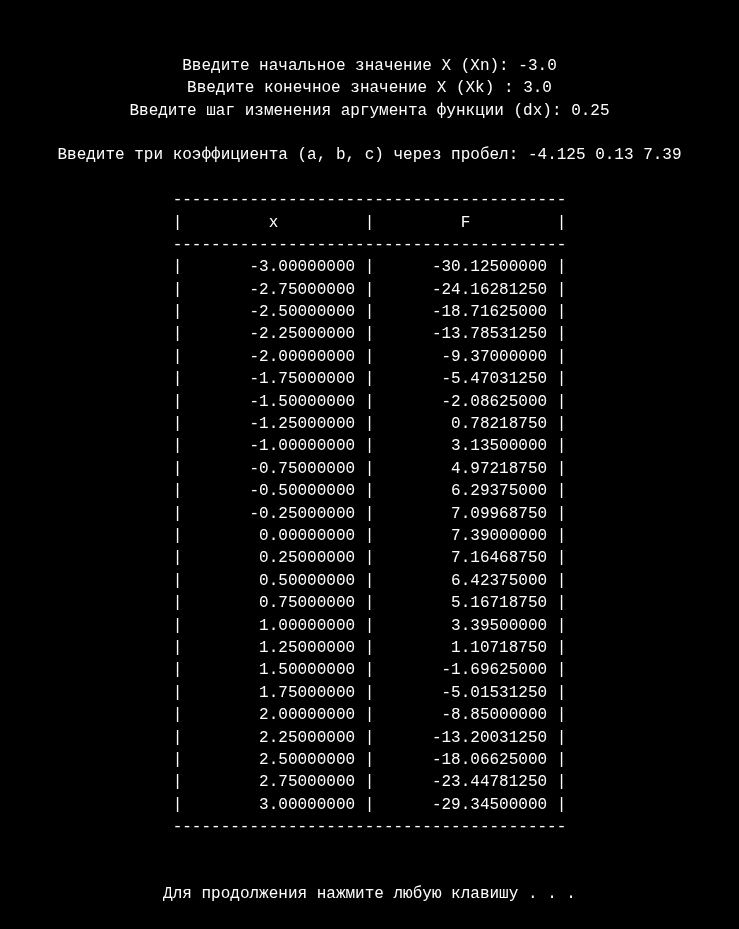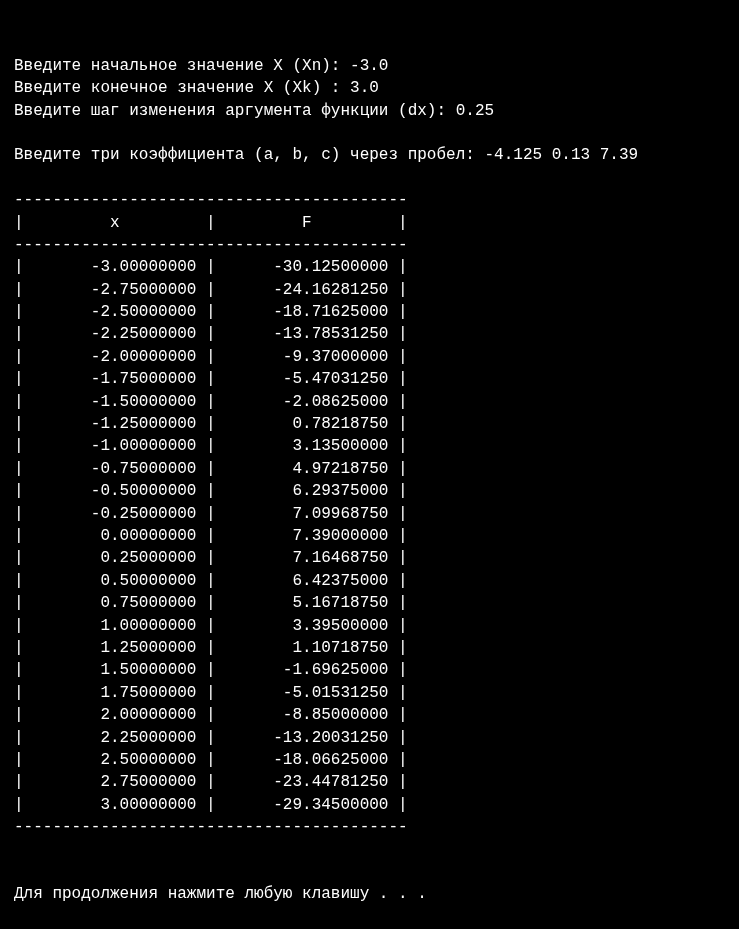--- a/index.html
+++ b/index.html
@@ -14,19 +14,20 @@
       font-size: 16px;
       line-height: 1.4;
       padding: 10px 14px;
       white-space: pre;
       width: 739px;
       height: 929px;
       overflow: hidden;
     }
     .line {
       display: block;
+      text-align: center;
     }
   </style>
 </head>
 <body>
 
 <div><span class="line"><span>Введите начальное значение X (Xn): </span><span>-3.0</span></span><span class="line"><span>Введите конечное значение X (Xk) : </span><span>3.0</span></span><span class="line"><span>Введите шаг изменения аргумента функции (dx): </span><span>0.25</span></span><span class="line"> </span><span class="line"><span>Введите три коэффициента (a, b, c) через пробел: </span><span>-4.125 0.13 7.39</span></span><span class="line"> </span><span class="line">-----------------------------------------</span><span class="line">|         x         |         F         |</span><span class="line">-----------------------------------------</span><div id="table-rows"><span class="line">|       -3.00000000 |      -30.12500000 |</span><span class="line">|       -2.75000000 |      -24.16281250 |</span><span class="line">|       -2.50000000 |      -18.71625000 |</span><span class="line">|       -2.25000000 |      -13.78531250 |</span><span class="line">|       -2.00000000 |       -9.37000000 |</span><span class="line">|       -1.75000000 |       -5.47031250 |</span><span class="line">|       -1.50000000 |       -2.08625000 |</span><span class="line">|       -1.25000000 |        0.78218750 |</span><span class="line">|       -1.00000000 |        3.13500000 |</span><span class="line">|       -0.75000000 |        4.97218750 |</span><span class="line">|       -0.50000000 |        6.29375000 |</span><span class="line">|       -0.25000000 |        7.09968750 |</span><span class="line">|        0.00000000 |        7.39000000 |</span><span class="line">|        0.25000000 |        7.16468750 |</span><span class="line">|        0.50000000 |        6.42375000 |</span><span class="line">|        0.75000000 |        5.16718750 |</span><span class="line">|        1.00000000 |        3.39500000 |</span><span class="line">|        1.25000000 |        1.10718750 |</span><span class="line">|        1.50000000 |       -1.69625000 |</span><span class="line">|        1.75000000 |       -5.01531250 |</span><span class="line">|        2.00000000 |       -8.85000000 |</span><span class="line">|        2.25000000 |      -13.20031250 |</span><span class="line">|        2.50000000 |      -18.06625000 |</span><span class="line">|        2.75000000 |      -23.44781250 |</span><span class="line">|        3.00000000 |      -29.34500000 |</span></div><span class="line">-----------------------------------------</span><span class="line"> </span><span class="line"> </span><span class="line">Для продолжения нажмите любую клавишу . . .</span></div>
 
 
 </body></html>

